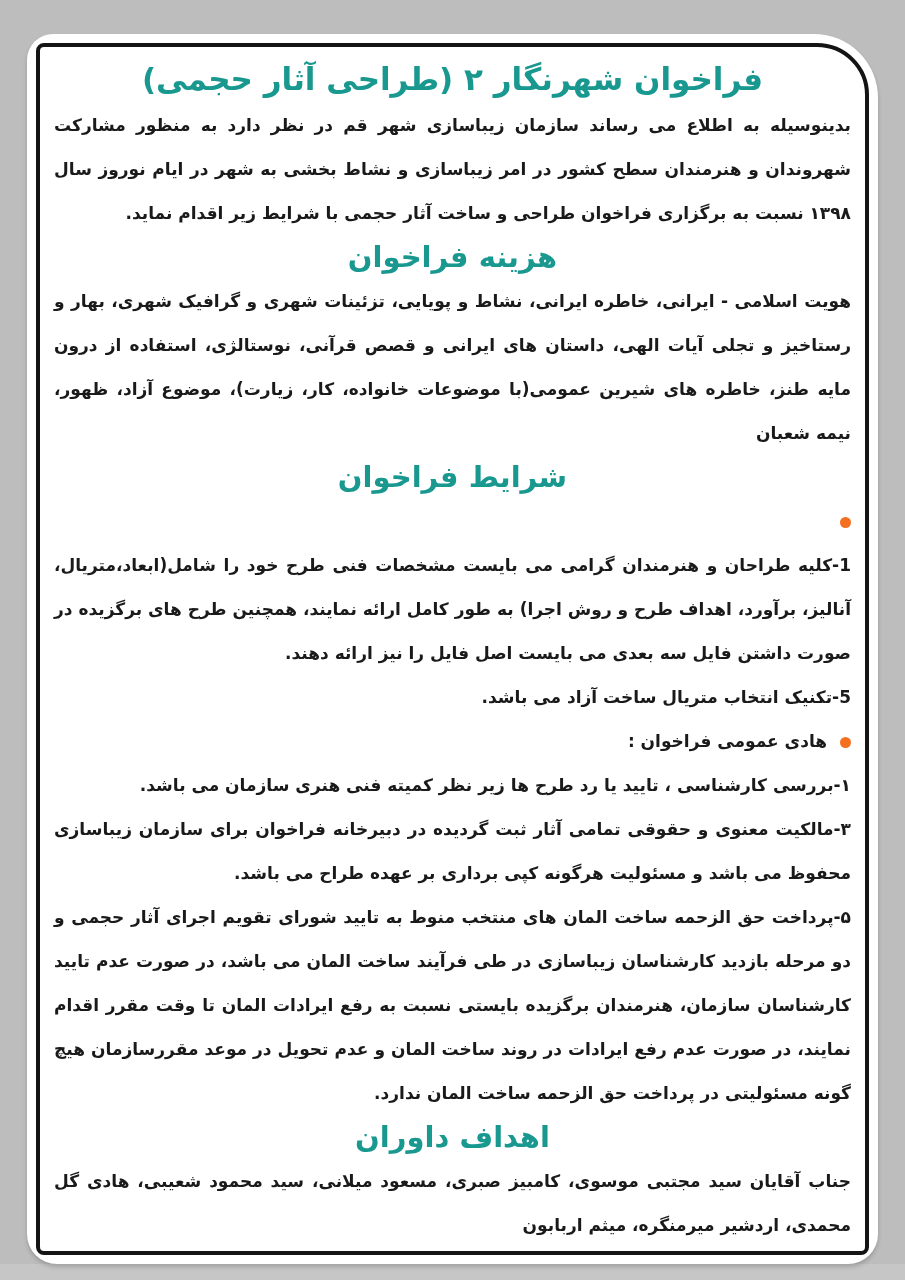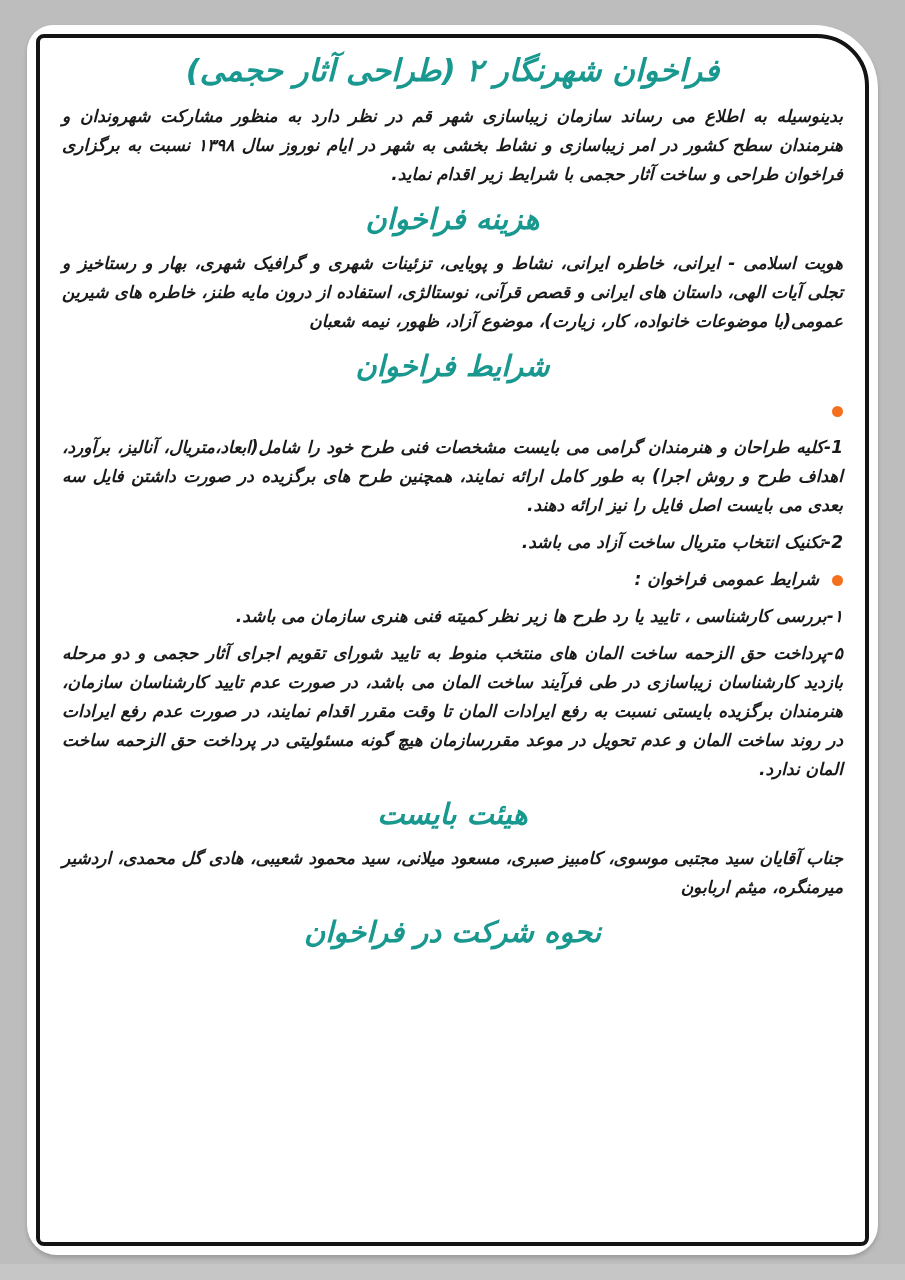--- a/index.html
+++ b/index.html
@@ -9,26 +9,25 @@
     position:relative;
     overflow:hidden;
     font-family:"DejaVu Sans", sans-serif;
   }
   .bottom-strip {
     position:absolute; left:0; right:0; bottom:0; height:16px;
     background:#c6c6c6;
   }
   .card {
     position:absolute;
-    left:27px; top:25px;
+    left:27px; top:34px;
     width:851px; height:1230px;
     background:#ffffff;
     border-radius:26px 64px 30px 30px;
     box-shadow:0 3px 4px rgba(0,0,0,0.18);
-    font-style:italic;
   }
   .frame {
     position:absolute;
     left:9px; right:9px; top:9px; bottom:9px;
     border:4px solid #141414;
     border-radius:8px 52px 8px 8px;
     padding:8px 14px 6px 14px;
     direction:rtl;
     overflow:hidden;
     background:#ffffff;
@@ -40,23 +39,23 @@
     font-size:29px;
     line-height:44px;
     margin:0;
     letter-spacing:0;
   }
   .title { font-size:31px; line-height:48px; }
   .body {
     color:#1a1a1a;
     font-size:17px;
     font-weight:700;
-    line-height:29px;
+    line-height:44px;
     text-align:justify;
-    margin:8px;
+    margin:0;
   }
   .names { text-align:justify; }
   .bullet-line { display:block; }
   .bullet-dot {
     display:inline-block;
     width:11px; height:11px;
     border-radius:50%;
     background:#f4701f;
     margin-left:7px;
     vertical-align:-1px;
@@ -78,30 +77,31 @@
 
     <p class="body">هویت اسلامی - ایرانی، خاطره ایرانی، نشاط و پویایی، تزئینات شهری و گرافیک شهری، بهار و رستاخیز و تجلی آیات الهی، داستان های ایرانی و قصص قرآنی، نوستالژی، استفاده از درون مایه طنز، خاطره های شیرین عمومی(با موضوعات خانواده، کار، زیارت)، موضوع آزاد، ظهور، نیمه شعبان</p>
 
     <h2 class="cal-heading">شرایط فراخوان</h2>
 
     <p class="body bullet-line">
       <span class="bullet-dot"></span>
     </p>
 
     <p class="body">1-کلیه طراحان و هنرمندان گرامی می بایست مشخصات فنی طرح خود را شامل(ابعاد،متریال، آنالیز، برآورد، اهداف طرح و روش اجرا) به طور کامل ارائه نمایند، همچنین طرح های برگزیده در صورت داشتن فایل سه بعدی می بایست اصل فایل را نیز ارائه دهند.</p>
-    <p class="body">2-تکنیک انتخاب متریال ساخت آزاد می باشد.</p>
+    <p class="body">5-تکنیک انتخاب متریال ساخت آزاد می باشد.</p>
 
     <p class="body bullet-line">
       <span class="bullet-dot"></span>
-      <span>شرایط عمومی فراخوان :</span>
+      <span>هادی عمومی فراخوان :</span>
     </p>
 
     <p class="body">۱-بررسی کارشناسی ، تایید یا رد طرح ها زیر نظر کمیته فنی هنری سازمان می باشد.</p>
+    <p class="body">۳-مالکیت معنوی و حقوقی تمامی آثار ثبت گردیده در دبیرخانه فراخوان برای سازمان زیباسازی محفوظ می باشد و مسئولیت هرگونه کپی برداری بر عهده طراح می باشد.</p>
     <p class="body">۵-پرداخت حق الزحمه ساخت المان های منتخب منوط به تایید شورای تقویم اجرای آثار حجمی و دو مرحله بازدید کارشناسان زیباسازی در طی فرآیند ساخت المان می باشد، در صورت عدم تایید کارشناسان سازمان، هنرمندان برگزیده بایستی نسبت به رفع ایرادات المان تا وقت مقرر اقدام نمایند، در صورت عدم رفع ایرادات در روند ساخت المان و عدم تحویل در موعد مقررسازمان هیچ گونه مسئولیتی در پرداخت حق الزحمه ساخت المان ندارد.</p>
 
-    <h2 class="cal-heading">هیئت بایست</h2>
+    <h2 class="cal-heading">اهداف داوران</h2>
 
     <p class="body names">جناب آقایان سید مجتبی موسوی، کامبیز صبری، مسعود میلانی، سید محمود شعیبی، هادی گل محمدی، اردشیر میرمنگره، میثم اربابون</p>
 
     <h2 class="cal-heading">نحوه شرکت در فراخوان</h2>
 
   </div>
 </div>
 
 </body></html>

